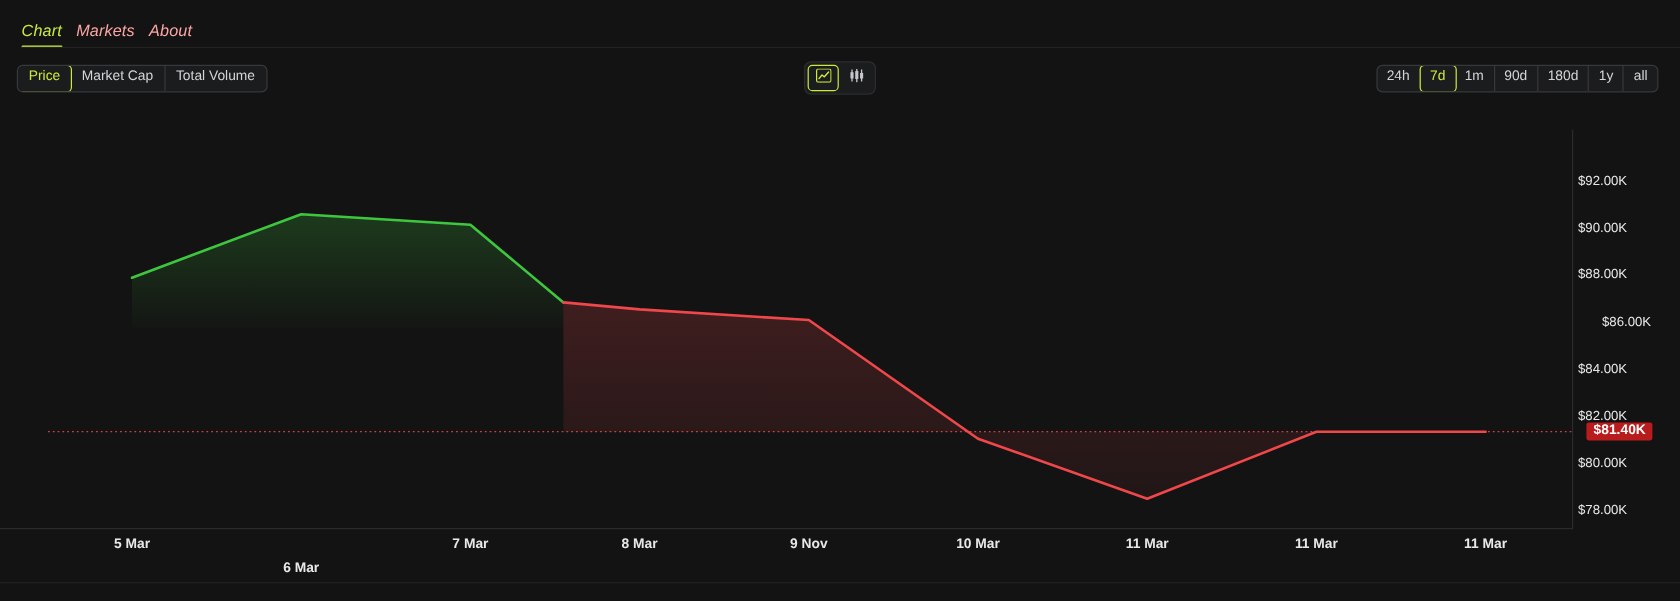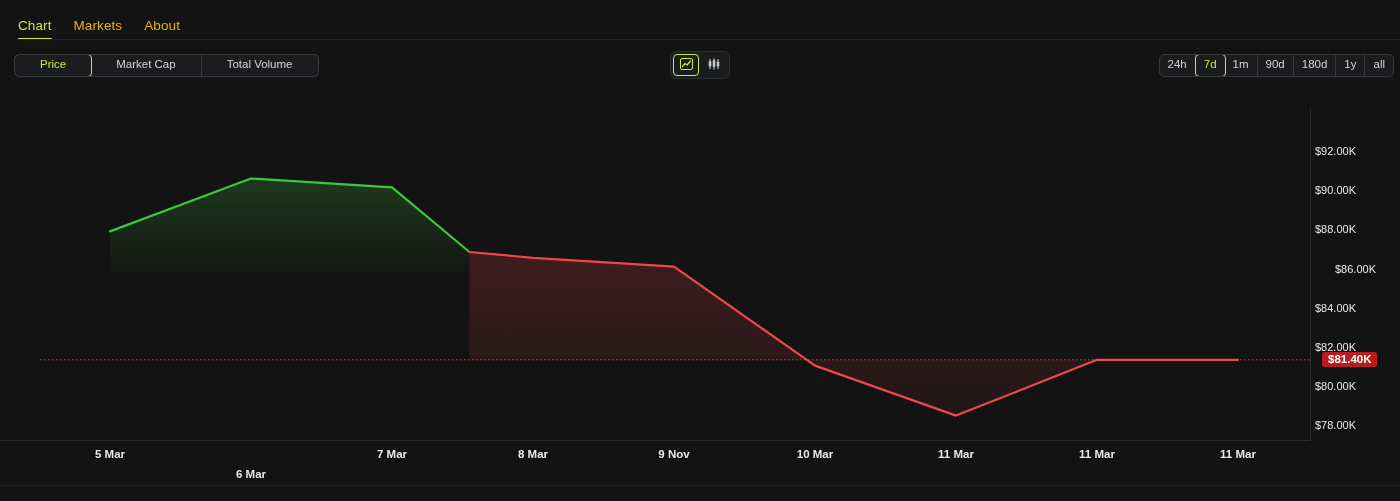--- a/index.html
+++ b/index.html
@@ -6,61 +6,62 @@
   body{
     width:1400px;height:501px;
     background:#131313;
     font-family:"Liberation Sans", sans-serif;
     color:#e6e6e6;
     overflow:hidden;
     position:relative;
   }
   
   .tabs{
-    display:flex;align-items:flex-end;gap:22px;
+    display:flex;align-items:flex-end;gap:12px;
     padding:0 18px;height:40px;
     position:relative;
+    font-style:italic;
   }
   .tabs:after{
     content:"";position:absolute;left:18px;right:0;bottom:0;height:1px;background:#222224;
   }
   .tab{
-    font-size:13.5px;color:#eab308;padding-bottom:7px;cursor:pointer;
+    font-size:13.5px;color:#fca5a5;padding-bottom:7px;cursor:pointer;
     position:relative;letter-spacing:.1px;
   }
   .tab.active{color:#c9ec3b;}
   .tab.active:after{
     content:"";position:absolute;left:0;right:0;bottom:0;height:2px;background:#c9ec3b;border-radius:1px;
   }
   
   .controls{
     height:50px;display:flex;align-items:center;position:relative;padding:0 14px;
   }
   .seg{
     display:inline-flex;border:1px solid #37383b;border-radius:5px;overflow:hidden;
     background:#1b1c1e;height:21px;
   }
   .seg .si{
-    font-size:11.5px;color:#d3d5d8;padding:0 25px;display:flex;align-items:center;
+    font-size:11.5px;color:#d3d5d8;padding:0 9px;display:flex;align-items:center;
     border-right:1px solid #37383b;cursor:pointer;white-space:nowrap;line-height:1;
   }
   .seg .si:last-child{border-right:none;}
   .seg .si.active{color:#c9ec3b;border:1px solid #c9ec3b;border-radius:4px;margin:-1px;z-index:2;background:#1b1c1e;}
   .center-toggle{
     position:absolute;left:50%;transform:translateX(-50%);
     display:inline-flex;background:#1b1c1e;border:1px solid #2c2d30;border-radius:6px;
     padding:2px;gap:2px;align-items:center;
   }
   .ic-btn{
     width:24px;height:20px;display:flex;align-items:center;justify-content:center;
     border-radius:4px;cursor:pointer;border:1px solid transparent;
   }
   .ic-btn.active{border-color:#c9ec3b;}
   .range{
-    position:absolute;right:6px;margin-left:24px;
+    position:absolute;right:18px;margin-left:24px;
   }
   .range .si{padding:0 8px;}
   
   .chart-wrap{position:absolute;left:0;top:90px;width:1400px;height:360px;}
   .chart-svg{display:block;}
   .yaxis{
     position:absolute;left:1310px;top:90px;width:90px;height:360px;
   }
   .ylab{
     position:absolute;font-size:11px;color:#e8e8e8;left:5px;white-space:nowrap;

